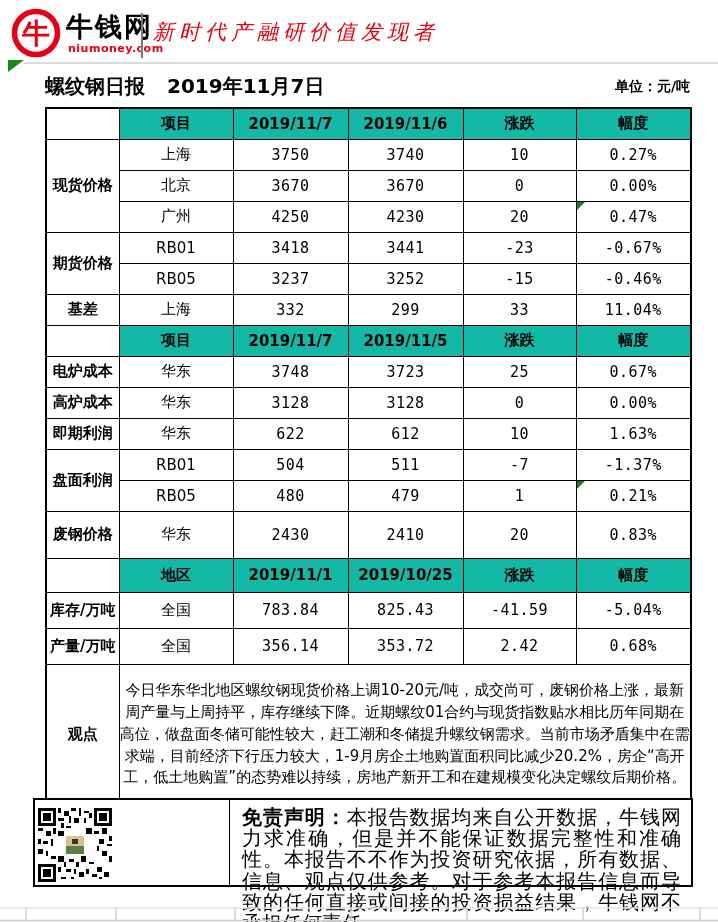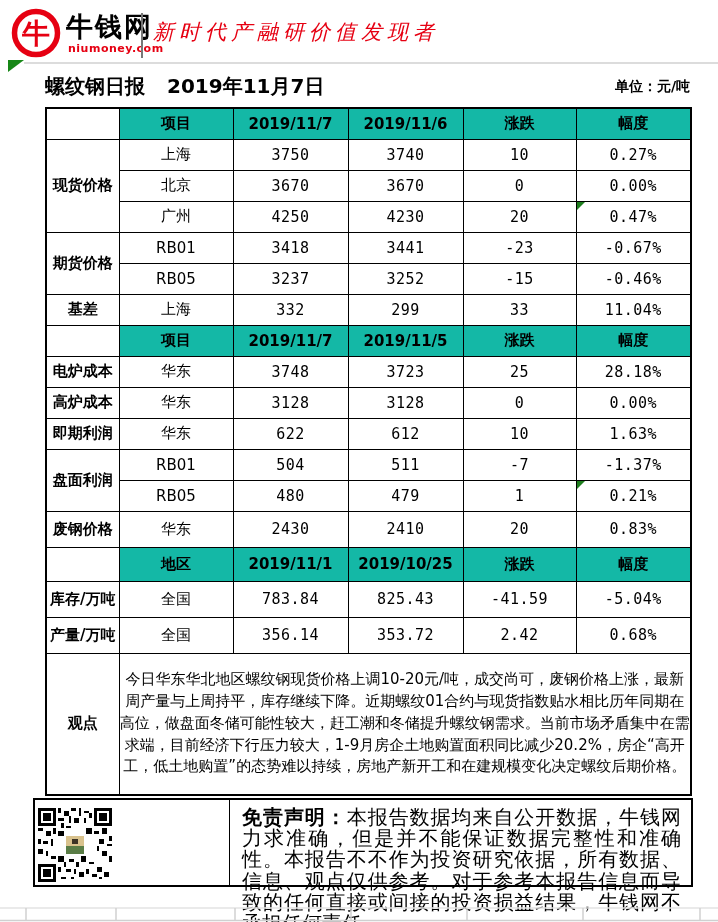--- a/index.html
+++ b/index.html
@@ -19,21 +19,21 @@
 
   
   .title-row{position:absolute;left:45px;top:73px;width:645px;text-align:left;font-size:20px;font-weight:bold;}
   .title-row .date{margin-left:22px;}
   .unit-label{position:absolute;right:28px;top:78px;font-size:14px;font-weight:bold;}
 
   
   table.rpt{position:absolute;left:45px;top:107px;width:645px;border-collapse:collapse;table-layout:fixed;
             border:2px solid #000;}
   table.rpt td{border:1.5px solid #000;text-align:center;vertical-align:middle;font-size:15px;padding:0;overflow:hidden;}
-  tr.r31{height:31px;} tr.r32{height:36px;} tr.r34{height:34px;padding-left:39px;} tr.r36{height:36px;} tr.rvp{height:142px;}
+  tr.r31{height:31px;} tr.r32{height:47px;} tr.r34{height:34px;padding-left:39px;} tr.r36{height:36px;} tr.rvp{height:142px;}
   td.hd{background:#14b8a6;font-weight:bold;}
   td.lbl{font-weight:bold;}
   td.num{font-family:"DejaVu Sans Mono","Liberation Mono",monospace;letter-spacing:0.5px;}
   td.rel{position:relative;}
   .flag{position:absolute;top:0;left:0;width:0;height:0;
         border-top:8px solid #1e7e1e;border-right:8px solid transparent;}
   td.vp-label{font-weight:bold;font-size:16px;}
   td.vp-text{text-align:justify;vertical-align:top;padding:6px 9px 4px 9px;font-size:15px;line-height:21.8px;}
 
   
@@ -149,21 +149,21 @@
       <td class="hd">涨跌</td>
       <td class="hd">幅度</td>
     </tr>
 
     <tr class="r31">
       <td class="lbl">电炉成本</td>
       <td>华东</td>
       <td class="num">3748</td>
       <td class="num">3723</td>
       <td class="num">25</td>
-      <td class="num">28.18%</td>
+      <td class="num">0.67%</td>
     </tr>
     <tr class="r31">
       <td class="lbl">高炉成本</td>
       <td>华东</td>
       <td class="num">3128</td>
       <td class="num">3128</td>
       <td class="num">0</td>
       <td class="num">0.00%</td>
     </tr>
     <tr class="r31">

